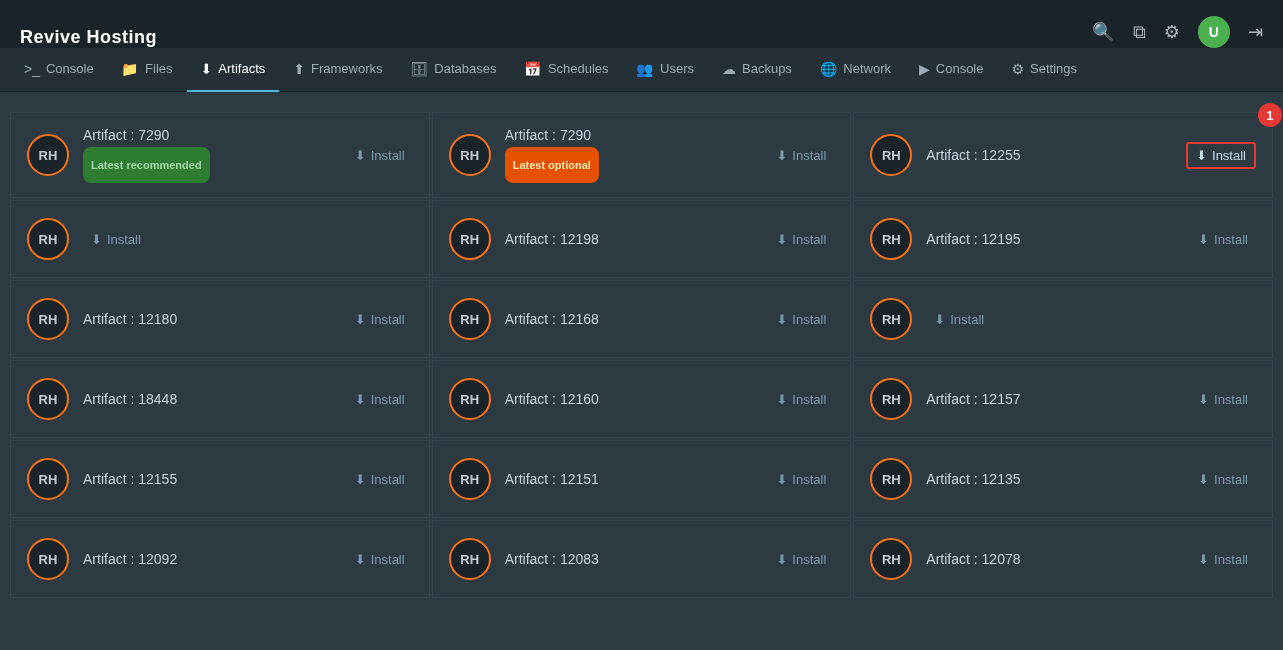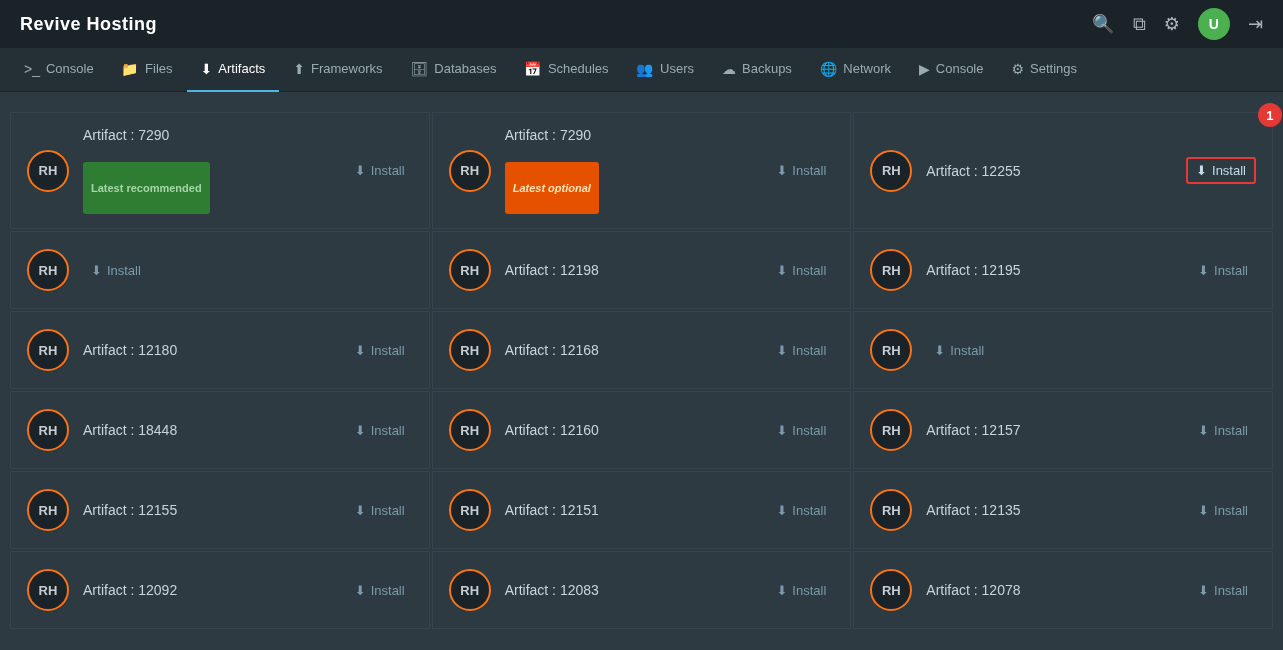--- a/index.html
+++ b/index.html
@@ -8,21 +8,21 @@
       background: #2d3a42;
       color: #c5cdd3;
       min-height: 650px;
       overflow-x: hidden;
     }
 
     
     .top-header {
       background: #1a2328;
       display: flex;
-      align-items: center;
+      align-items: flex-end;
       justify-content: space-between;
       padding: 0 20px;
       height: 48px;
     }
     .top-header-left {
       display: flex;
       align-items: center;
     }
     .app-title {
       color: #fff;
@@ -124,28 +124,28 @@
     .artifact-info {
       flex: 1;
     }
     .artifact-name {
       font-size: 14px;
       color: #c5d5dd;
       font-weight: 500;
     }
     .badge {
       display: inline-block;
-      padding: 20px 8px;
-      border-radius: 3px;
+      padding: 12px 8px;
+      border-radius: 8px;
       font-size: 11px;
       font-weight: 600;
-      margin-top: 19px;
+      margin-top: 4px;
     }
     .badge-green { background: #2e7d32; color: #a5d6a7; }
-    .badge-orange { background: #e65100; color: #ffe0b2; font-style: italic; }
+    .badge-orange { background: #e65100; color: #ffe0b2; }
 
     .install-btn {
       display: flex;
       align-items: center;
       gap: 5px;
       color: #7a9baa;
       font-size: 13px;
       cursor: pointer;
       white-space: nowrap;
       padding: 4px 8px;

